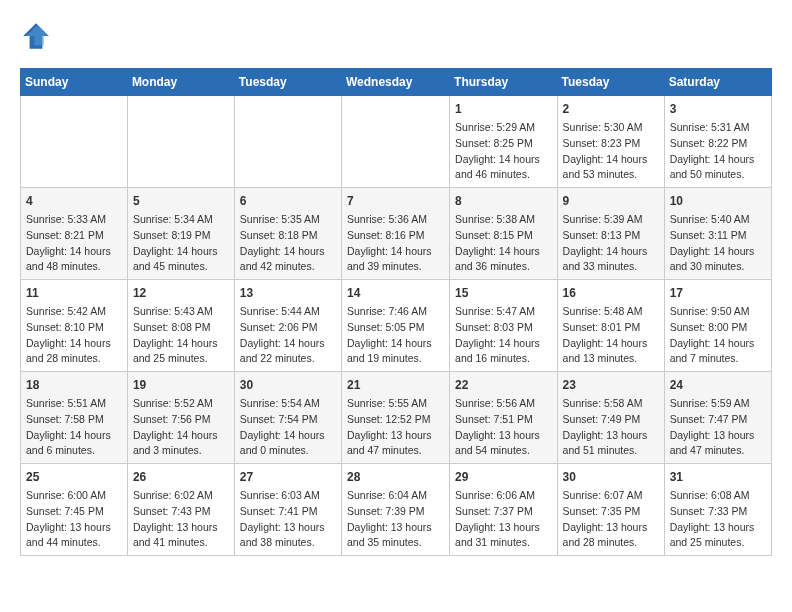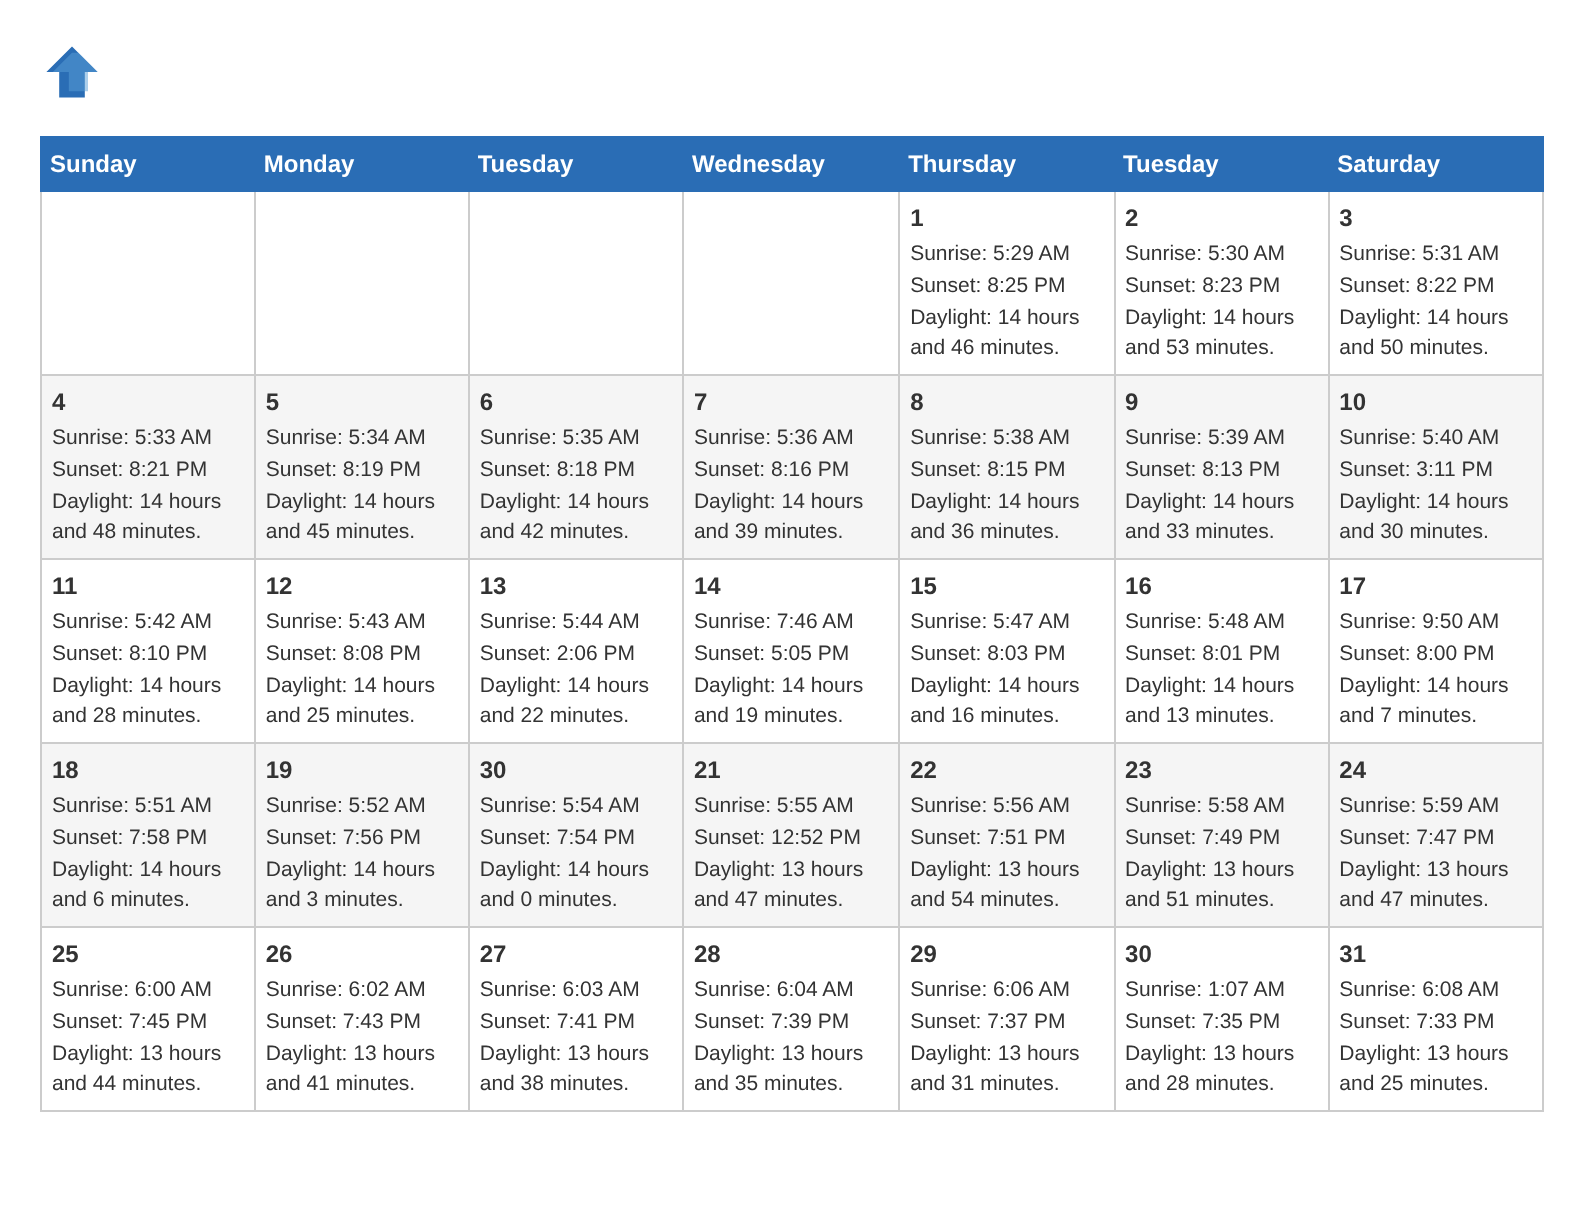--- a/index.html
+++ b/index.html
@@ -327,21 +327,21 @@
         </td>
         <td>
           <span class="day-num">29</span>
           <div>Sunrise: 6:06 AM</div>
           <div>Sunset: 7:37 PM</div>
           <div>Daylight: 13 hours</div>
           <div>and 31 minutes.</div>
         </td>
         <td>
           <span class="day-num">30</span>
-          <div>Sunrise: 1:07 AM</div>
+          <div>Sunrise: 6:07 AM</div>
           <div>Sunset: 7:35 PM</div>
           <div>Daylight: 13 hours</div>
           <div>and 28 minutes.</div>
         </td>
         <td>
           <span class="day-num">31</span>
           <div>Sunrise: 6:08 AM</div>
           <div>Sunset: 7:33 PM</div>
           <div>Daylight: 13 hours</div>
           <div>and 25 minutes.</div>

